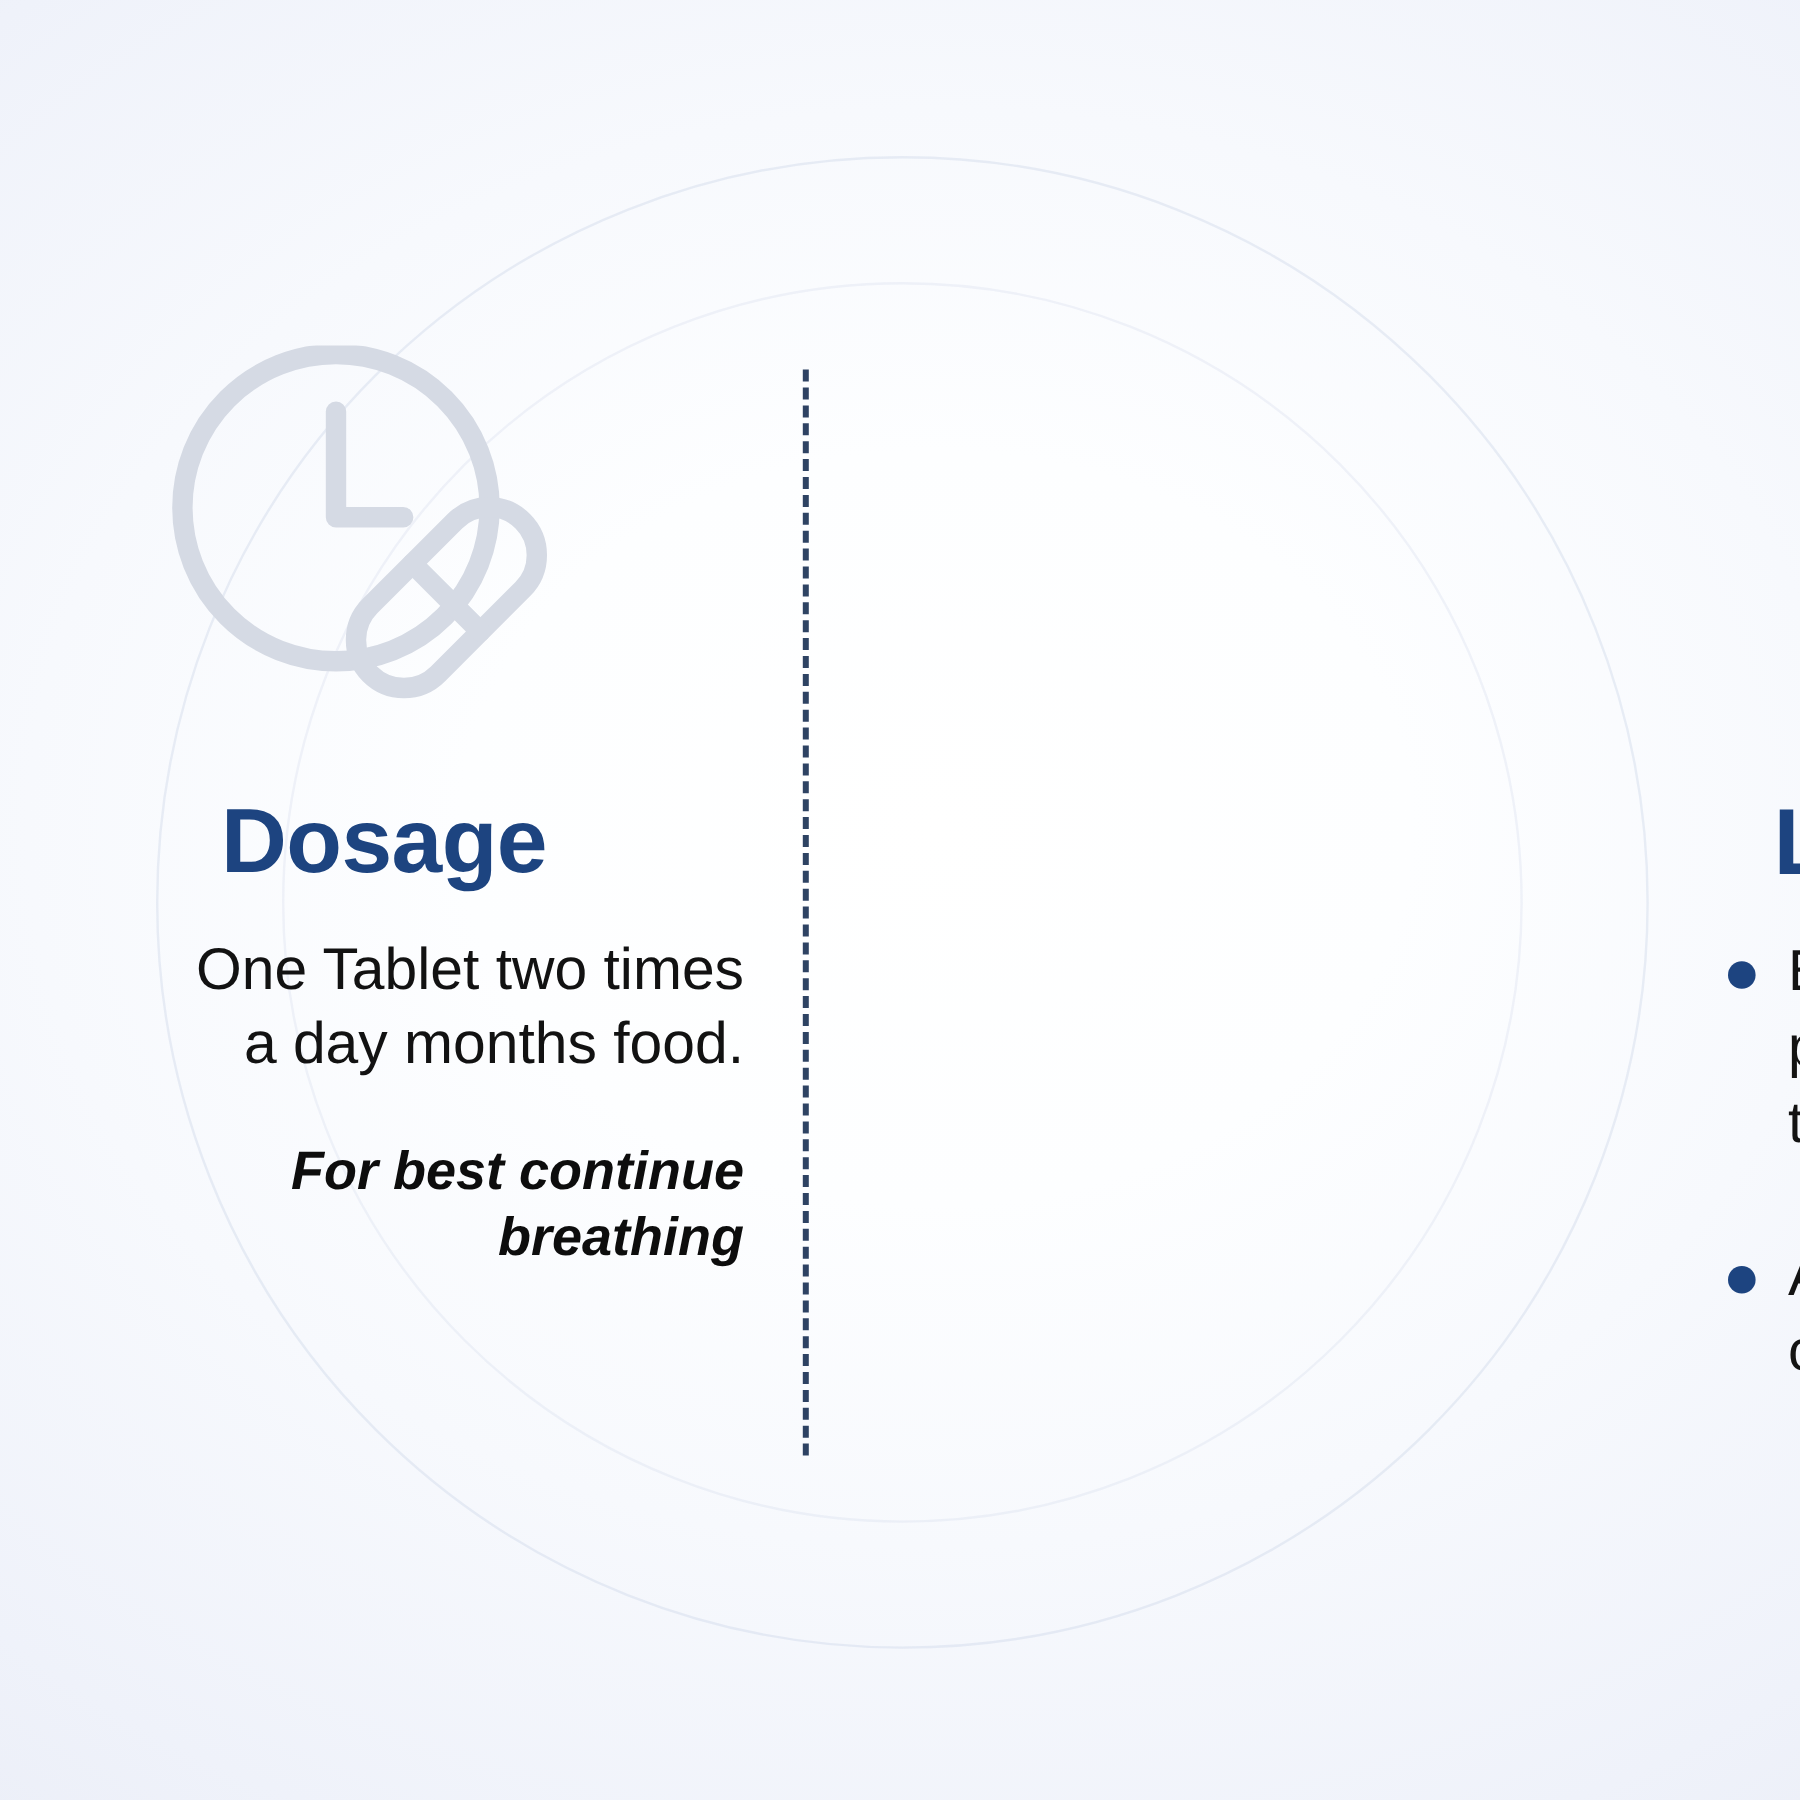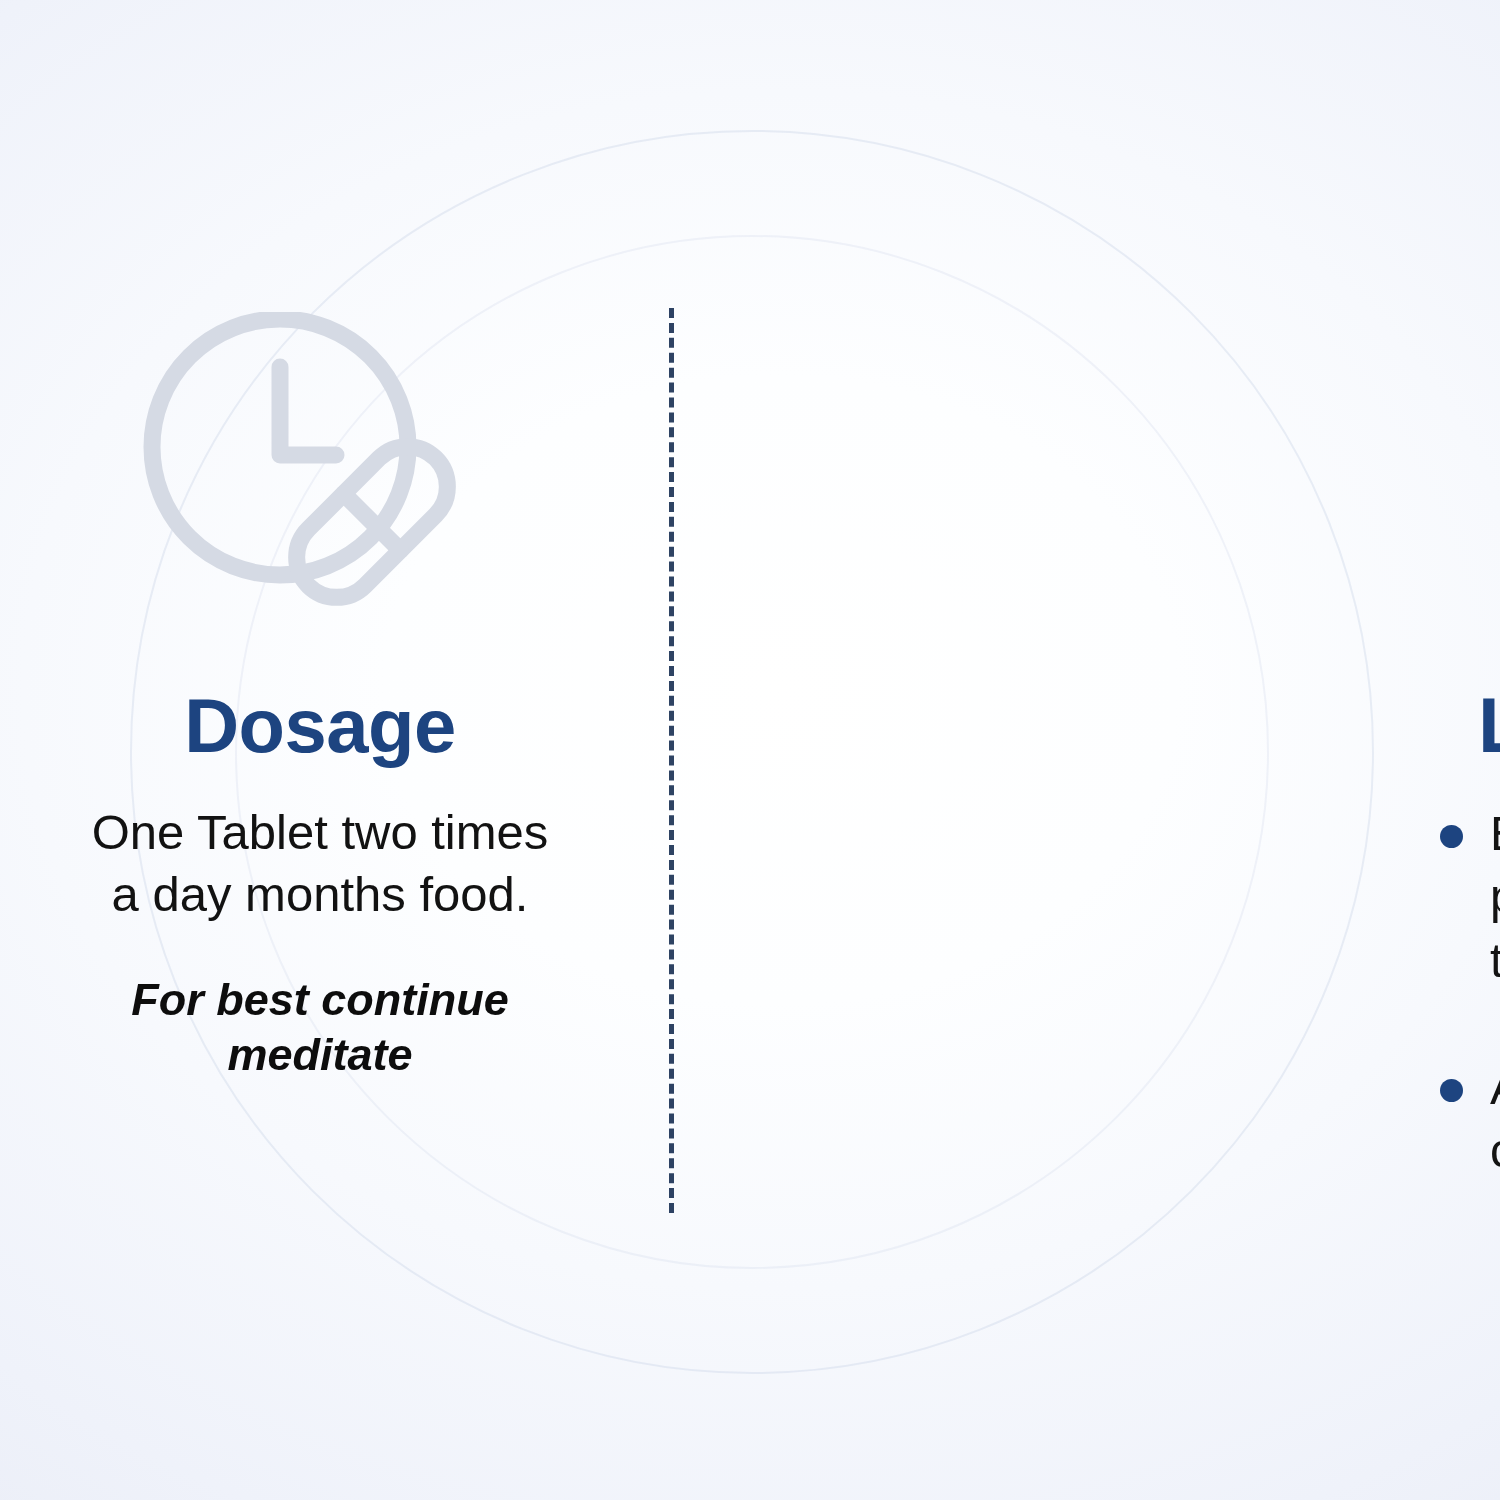--- a/index.html
+++ b/index.html
@@ -55,21 +55,20 @@
   
   #columns {
     position: absolute;
     inset: 0;
     display: flex;
     flex-direction: row;
   }
   .column {
     position: relative;
     box-sizing: border-box;
-    margin-top: 24px;
   }
   #col-left  { width: 670px; }
   #col-right { width: 830px; }
 
   
   #divider {
     position: absolute;
     left: 669px;
     top: 308px;
     width: 0;
@@ -112,21 +111,21 @@
     top: 662px;
     font-size: 78px;
   }
 
   
   #dosage-text {
     position: absolute;
     left: 20px;
     top: 778px;
     width: 600px;
-    text-align: center;
+    text-align: right;
   }
   #dosage-primary {
     font-size: 49px;
     line-height: 1.26;
     color: #121212;
     font-weight: 400;
     margin: 0;
   }
   #dosage-note {
     margin: 48px 0 0 0;
@@ -199,21 +198,21 @@
 
       <h2 class="heading" id="heading-dosage">Dosage</h2>
 
       <div id="dosage-text">
         <p id="dosage-primary">
           <span class="nowrap-line">One Tablet two times</span>
           <span class="nowrap-line">a day months food.</span>
         </p>
         <p id="dosage-note">
           <span class="nowrap-line">For best continue</span>
-          <span class="nowrap-line">meditate</span>
+          <span class="nowrap-line">breathing</span>
         </p>
       </div>
     </section>
 
     <section class="column" id="col-right">
 
       <h2 class="heading" id="heading-lifestyle">Lifestyle advice</h2>
 
       <ul id="advice-list">
         <li>

